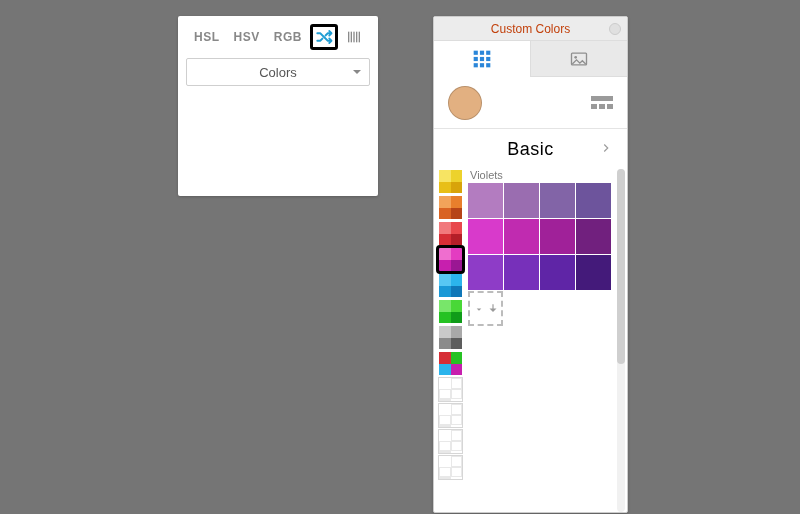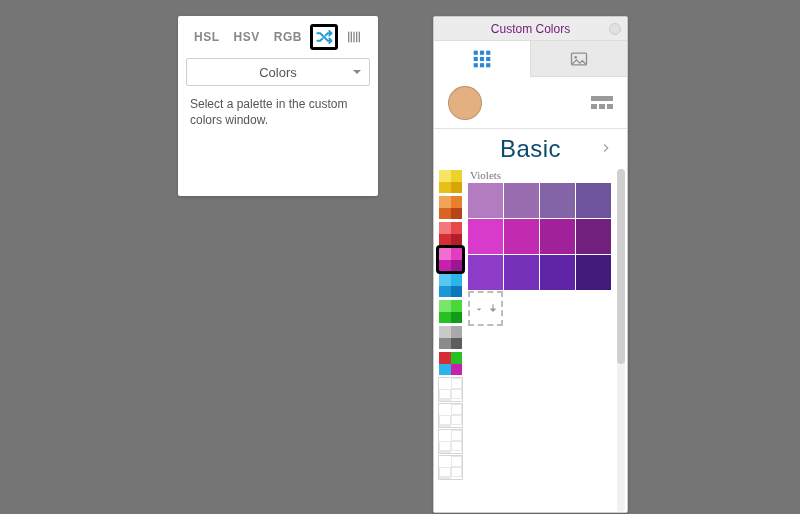--- a/index.html
+++ b/index.html
@@ -24,50 +24,50 @@
   }
   .palette-select::after { content:""; position:absolute; right:8px; top:11px; border:4px solid transparent; border-top-color:#888; }
   .help-text { font-size: 12px; color: #555; padding: 10px 12px 0 12px; line-height: 1.35; }
 
   
   .panel-right {
     position: absolute; left: 433px; top: 16px; width: 195px; height: 497px;
     background: #ffffff; border: 1px solid #ccc; border-radius: 2px; box-shadow: 0 1px 3px rgba(0,0,0,.2);
     display: flex; flex-direction: column;
   }
-  .titlebar { height: 24px; background:#ececec; border-bottom:1px solid #ddd; display:flex; align-items:center; justify-content:center; font-size:12px; color:#701a75; position:relative; }
+  .titlebar { height: 24px; background:#ececec; border-bottom:1px solid #ddd; display:flex; align-items:center; justify-content:center; font-size:12px; color:#c2410c; position:relative; }
   .close-dot { position:absolute; right:6px; top:6px; width:12px; height:12px; border-radius:50%; background:#e0e0e0; border:1px solid #ccc; }
   .big-tabs { display:flex; height:36px; }
   .big-tab { flex:1; display:flex; align-items:center; justify-content:center; cursor:pointer; }
   .big-tab.active { background:#fff; }
   .big-tab.inactive { background:#e9e9e9; border-bottom:1px solid #ddd; }
   .big-tab.active + .big-tab.inactive { border-left:1px solid #ddd; border-top-left-radius:0; }
   .big-tab svg { width:20px; height:20px; }
   .swatch-row { height:52px; border-bottom:1px solid #e4e4e4; display:flex; align-items:center; justify-content:space-between; padding:0 14px; }
   .current-swatch { width:34px; height:34px; border-radius:50%; background:#e2b081; border:1px solid #c89660; }
   .layout-icon { width:22px; height:14px; display:flex; flex-wrap:wrap; gap:2px; cursor:pointer;}
   .layout-icon span { background:#9a9a9a; }
   .layout-icon span:nth-child(1){width:100%;height:5px;}
   .layout-icon span:nth-child(2),.layout-icon span:nth-child(3),.layout-icon span:nth-child(4){width:calc((100% - 4px)/3);height:5px;}
-  .group-header { height:40px; display:flex; align-items:center; justify-content:center; position:relative; font-size:24px; font-weight:300; color:#0c4a6e; letter-spacing:.5px; }
+  .group-header { height:40px; display:flex; align-items:center; justify-content:center; position:relative; font-size:18px; font-weight:300; color:#000000; letter-spacing:.5px; }
   .group-header .chev { position:absolute; right:14px; top:12px; color:#999; font-size:16px;}
   .scroll-area { position: relative; flex:1; overflow:hidden; padding:0 0 0 4px;}
   .scroll-track { position:absolute; right:2px; top:0; bottom:0; width:8px; background:#f1f1f1; border-radius:4px;}
   .scroll-thumb { position:absolute; right:2px; top:0; width:8px; height:195px; background:#cfcfcf; border-radius:4px;}
 
   .thumb-col { position:absolute; left:4px; top:0; width:26px; display:flex; flex-direction:column; gap:1px;}
   .thumb { width:25px; height:25px; display:grid; grid-template-columns:1fr 1fr; grid-template-rows:1fr 1fr; cursor:pointer; border:1px solid transparent;}
   .thumb.empty { background:#fff; border:1px solid #d6d6d6; }
   .thumb.empty::before,.thumb.empty::after{content:"";}
   .thumb.empty span{ border:1px solid #e8e8e8;}
   .thumb .c{ width:100%; height:100%; }
   .thumb.hl{ outline:3px solid #000; border-radius:2px; outline-offset:-1px; z-index:2; position:relative; }
 
   .main-grid { position:absolute; left:34px; top:0; right:14px; }
-  .section-label{ font-size:11px; color:#7a7a7a; padding:0 0 2px 2px;font-family:Liberation Serif, serif; }
+  .section-label{ font-size:11px; color:#7a7a7a; padding:0 0 2px 2px; }
   .color-grid { display:grid; grid-template-columns:repeat(4, 35px); grid-auto-rows:35px; gap:1px;}
   .color-cell { cursor:pointer; }
   .add-cell { width:35px; height:35px; border:2px dashed #bcbcbc; display:flex; align-items:center; justify-content:center; color:#9a9a9a; margin-top:1px; cursor:pointer;}
   .add-cell svg{width:14px;height:14px;}
 
   
   svg{display:block}
 </style>
 </head>
 <body>
@@ -92,21 +92,20 @@
           <rect x="7" y="4" width="2" height="16"></rect>
           <rect x="11" y="4" width="2" height="16"></rect>
           <rect x="15" y="4" width="2" height="16"></rect>
           <rect x="19" y="4" width="2" height="16"></rect>
         </svg>
     </span>
   </div>
   <div class="palette-select">
     <span>Colors</span>
   </div>
-  <p class="help-text">Select a palette in the custom colors window.</p>
 </div>
 
 <div class="panel-right">
   <div class="titlebar">
     <span>Custom Colors</span>
     <span class="close-dot"></span>
   </div>
   <div class="big-tabs">
     <div class="big-tab active">
       <svg viewBox="0 0 24 24" fill="#2b86d9">

